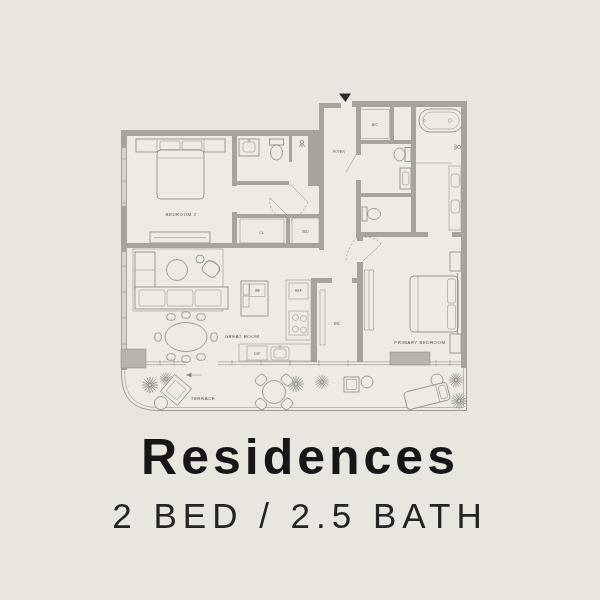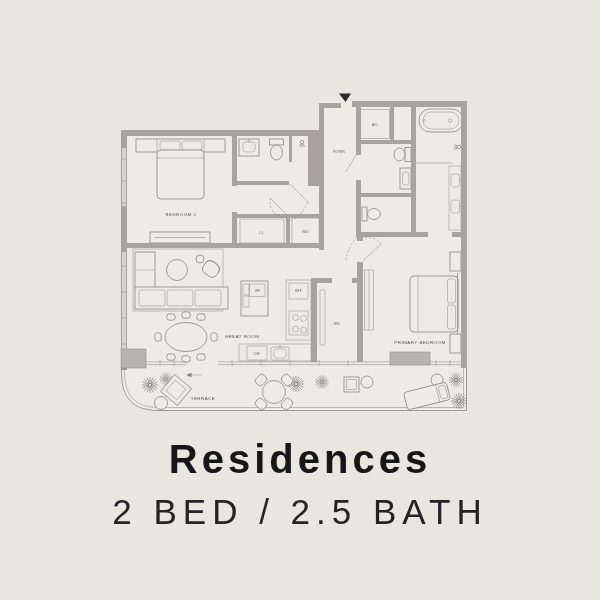--- a/index.html
+++ b/index.html
@@ -10,21 +10,21 @@
   .rlabel{font-size:4.4px;letter-spacing:.5px;text-anchor:middle;}
   .xlabel{font-size:3.1px;letter-spacing:.2px;text-anchor:middle;}
   .wall{fill:var(--wall,#a8a49d);}
   .accent{fill:var(--accent,#b7b4ad);stroke:var(--line,#8a877f);stroke-width:.5;}
   .ln{stroke:var(--line,#8a877f);fill:none;stroke-width:.8;}
   .lnf{stroke:var(--line,#8a877f);fill:var(--floor,#edebe4);stroke-width:.8;}
   .thin{stroke-width:.5;}
   .dash{stroke:var(--line,#8a877f);fill:none;stroke-width:.6;stroke-dasharray:2 2;}
   .floor{fill:var(--floor,#edebe4);}
   .caption{position:absolute;top:428px;left:0;width:600px;text-align:center;}
-  .title{margin:9px;font-weight:700;font-size:40px;letter-spacing:4px;color:var(--title-text,#161616);}
+  .title{margin:0;font-weight:700;font-size:50px;letter-spacing:4px;color:var(--title-text,#161616);}
   .subtitle{margin:10px 0 0 0;font-weight:400;font-size:35px;letter-spacing:6px;color:#232323;}
 </style>
 </head>
 <body>
 
 <div class="page">
   <div class="plan-wrap">
     <svg width="600" height="430" viewBox="0 0 600 430">
       <defs>
         <g id="plant" class="ln" stroke-width=".5">

